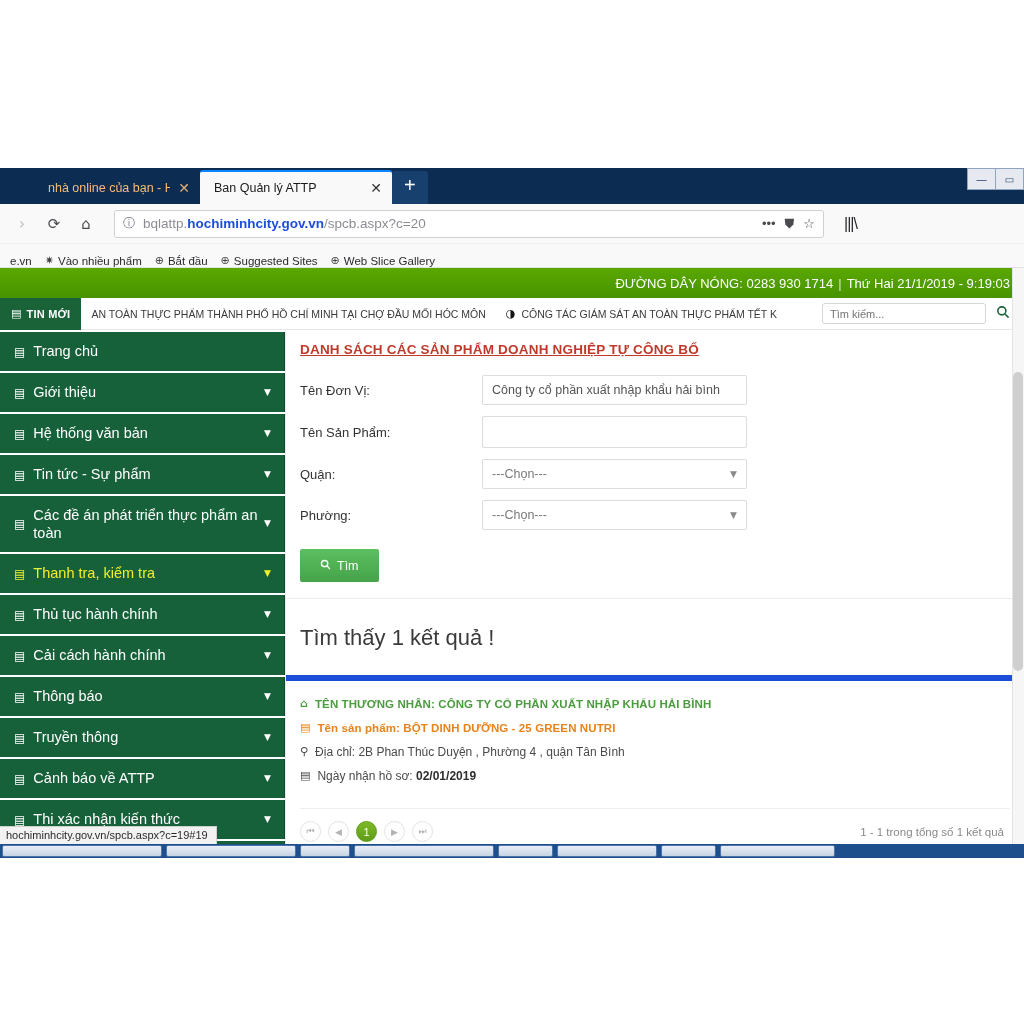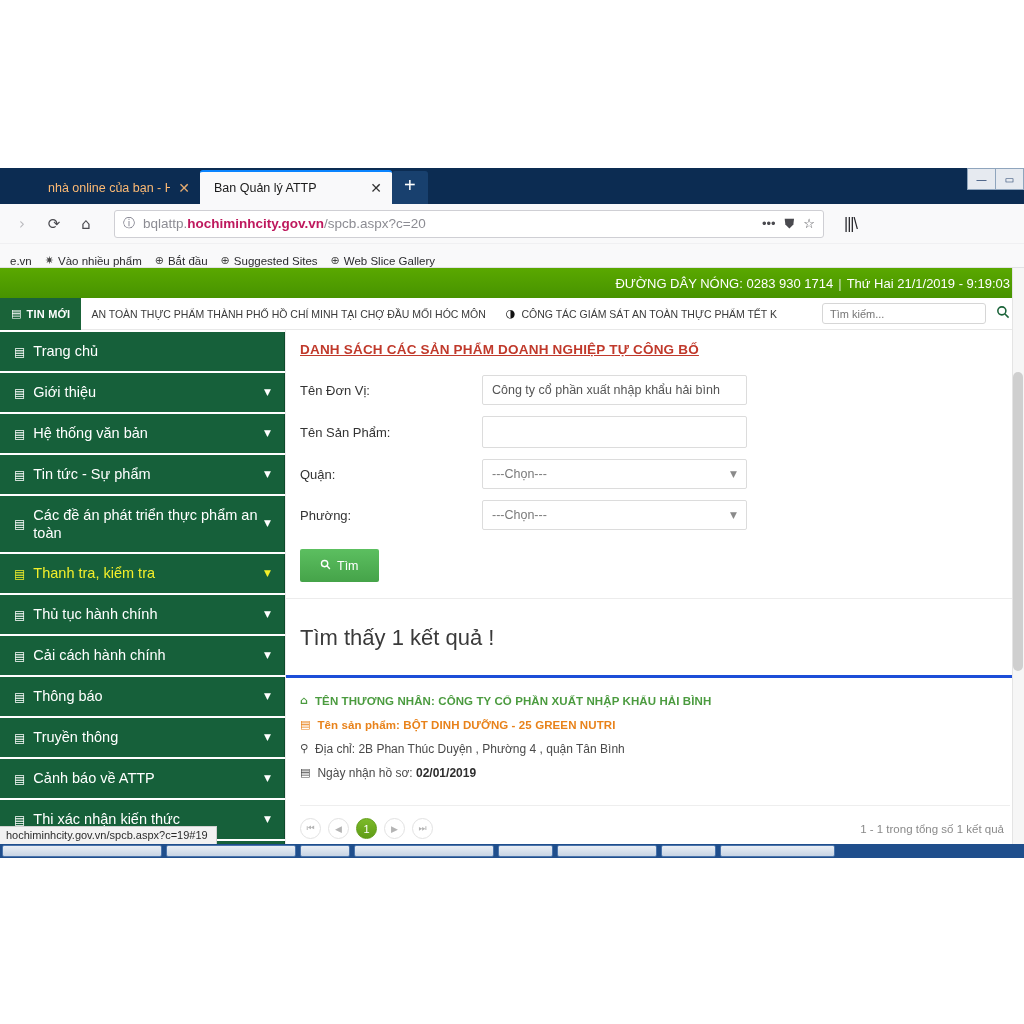--- a/index.html
+++ b/index.html
@@ -116,21 +116,21 @@
     color: #737380; font-size: 12px;
     font-family: "DejaVu Sans", sans-serif;
   }
   .url-text {
     flex: 1;
     font-size: 13.5px;
     color: #8c8c93;
     white-space: nowrap; overflow: hidden;
     font-family: "Liberation Sans", sans-serif;
   }
-  .url-text b { color: #be185d; font-weight: 700; }
+  .url-text b { color: #1d4ed8; font-weight: 700; }
   .url-actions { display: flex; align-items: center; gap: 9px; color:#4a4a4f; font-size:13px;}
   .libicon { margin-left: 10px; color:#2a2a2e; font-size:16px; letter-spacing:-1px;}
 
   
   .bookmarks {
     height: 24px;
     background: #f9f9fa;
     display: flex; align-items: flex-end;
     padding: 0 6px;
     gap: 13px;
@@ -324,21 +324,21 @@
   }
   .btn-search .bico { font-size: 12px; font-family:"DejaVu Sans", sans-serif;}
 
   .divider-gap { height: 16px; }
   .panel-sep { border-top: 1px solid #ececec; }
 
   .result-head {
     padding: 26px 0 24px 14px;
     font-size: 22px;
     color: #3a3a3a;
-    border-bottom: 3px solid #1d4ed8;
+    border-bottom: 6px solid #1d4ed8;
   }
   .result-card { padding: 16px 14px 6px 14px; }
   .res-line {
     display: flex; align-items: flex-start; gap: 7px;
     margin-bottom: 9px;
     font-size: 11.5px;
     line-height: 1.3;
   }
   .res-merchant { color: #4b9b3f; font-weight: 700; letter-spacing:.1px;}
   .res-merchant .res-ico-c { color: #4b9b3f; }

